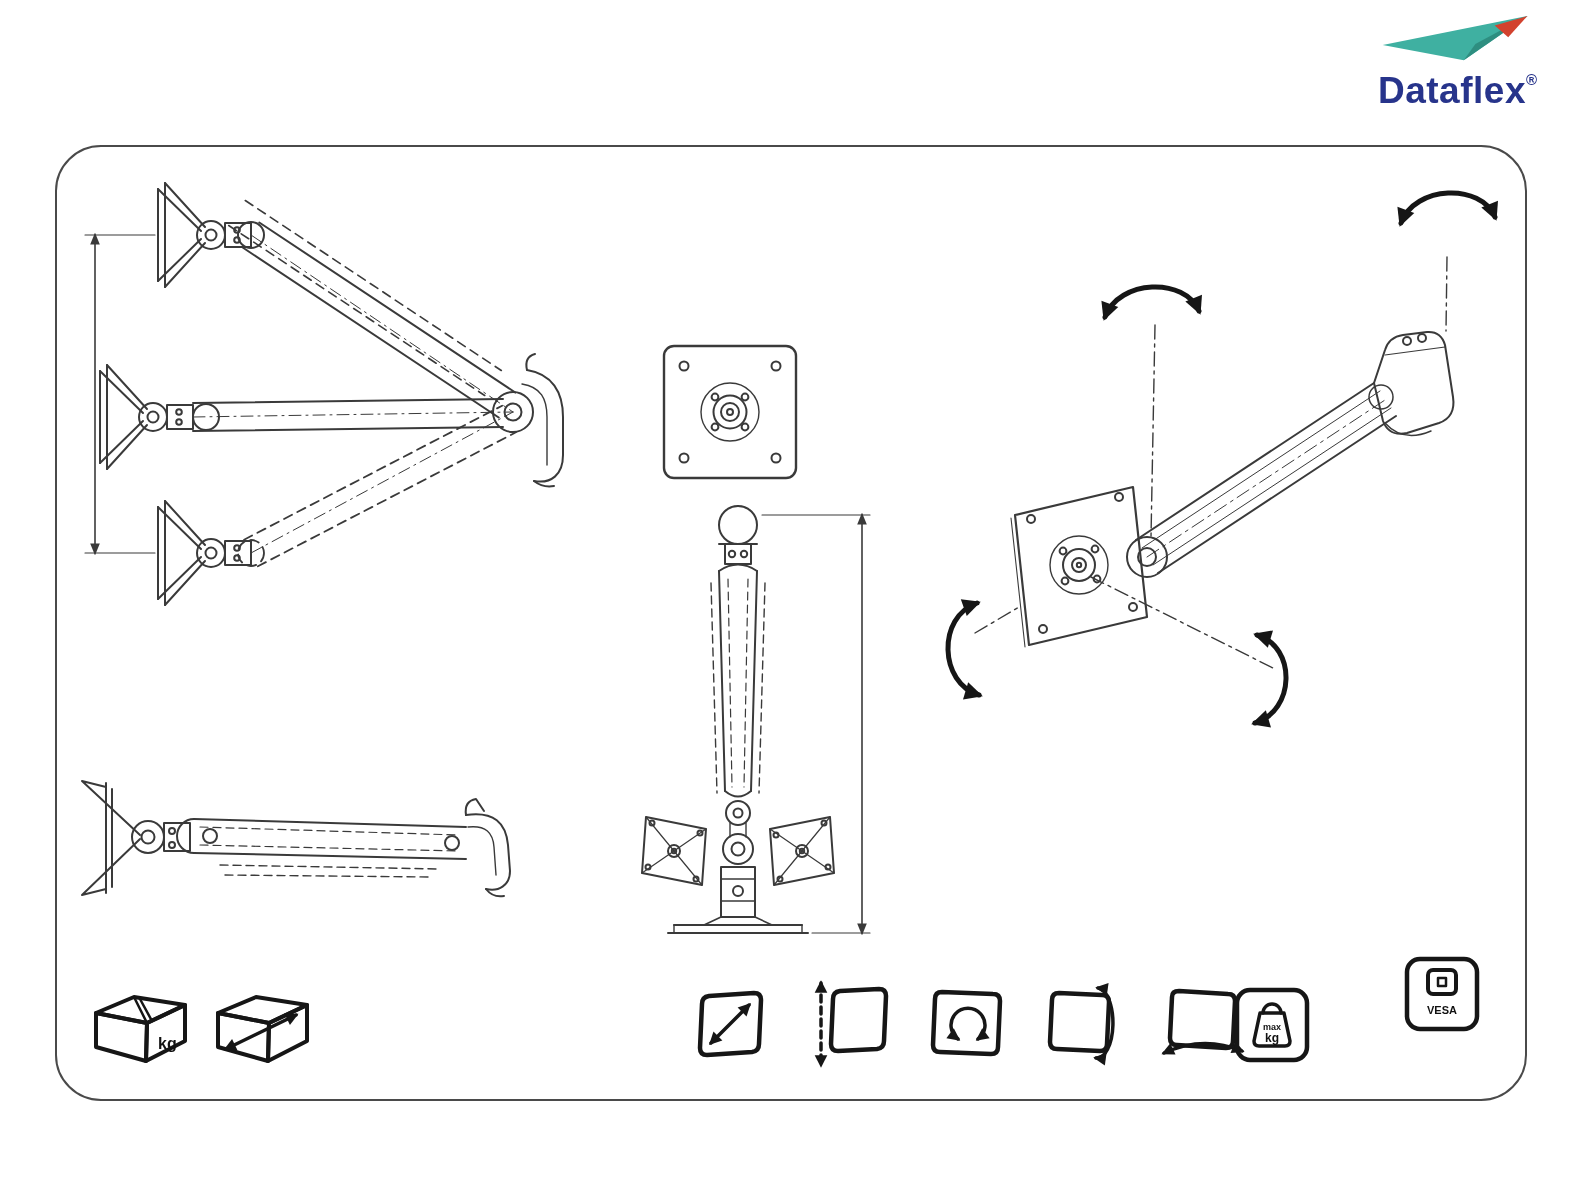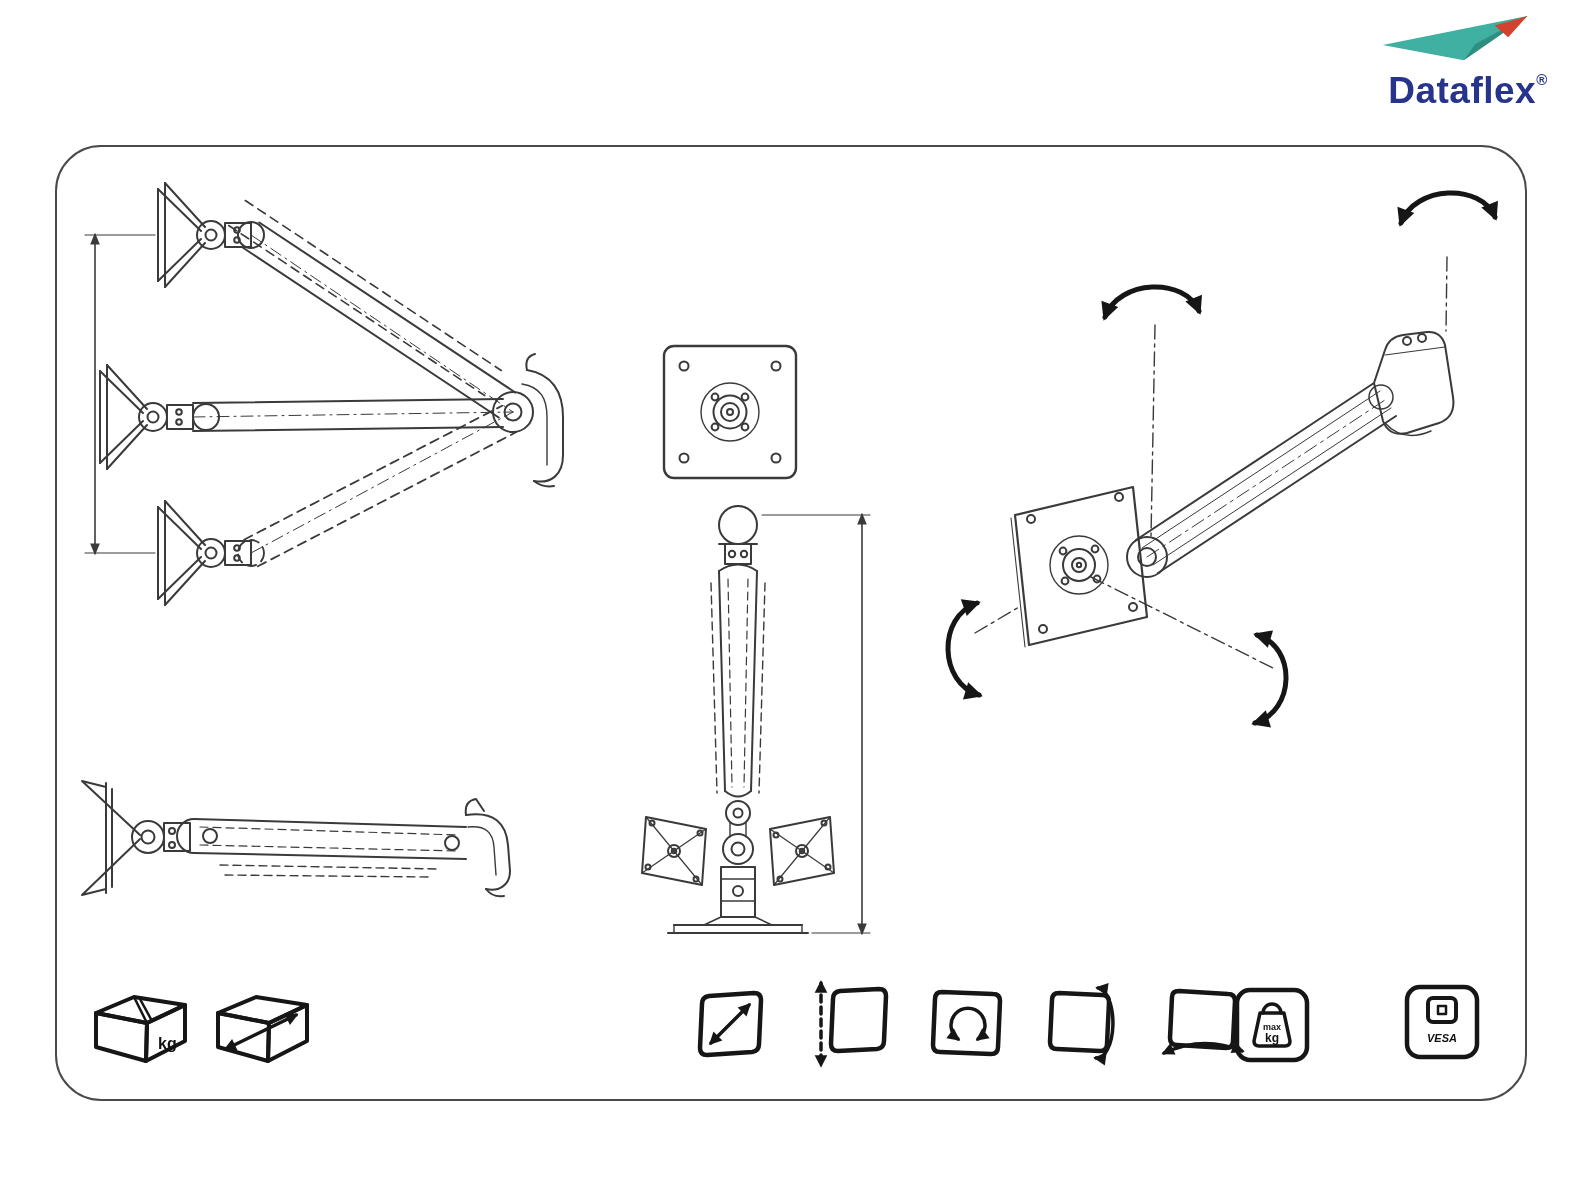--- a/index.html
+++ b/index.html
@@ -1,20 +1,20 @@
 <!DOCTYPE html>
 <html><head>
 <meta charset="utf-8">
 <style>
   html,body{margin:0;padding:0;}
   body{width:1582px;height:1191px;background:#ffffff;font-family:"Liberation Sans",sans-serif;}
   .page{position:relative;width:1582px;height:1191px;overflow:hidden;background:#fff;}
   .abs{position:absolute;}
   .panel{border:2.5px solid #4a4a4a;border-radius:46px;}
-  .logo{width:180px;text-align:center;}
+  .logo{width:180px;}
   .logo-text{font-weight:bold;font-size:37px;color:#27348b;letter-spacing:.5px;line-height:1;margin-top:2px;}
   .logo-text sup{font-size:15px;vertical-align:18px;}
   svg{display:block;overflow:visible;}
   svg text{font-family:"Liberation Sans",sans-serif;}
   .draw *{vector-effect:none;}
 </style>
 </head>
 <body>
 
 <div class="page">
@@ -341,21 +341,21 @@
   <div class="abs" style="left:1232px;top:985px;">
     <svg width="80" height="80" viewBox="0 0 80 80" stroke="#161616" fill="none" stroke-width="4.5" stroke-linecap="round" stroke-linejoin="round">
       <rect x="5" y="5" width="70" height="70" rx="13"></rect>
       <path d="M31,28 A9,9 0 1 1 49,28" stroke-width="3.5"></path>
       <path d="M28,28 L52,28 L58,56 Q58,61 53,61 L27,61 Q22,61 22,56 Z" stroke-width="3.5"></path>
       <text x="40" y="45" font-size="9" font-weight="bold" fill="#111" stroke="none" text-anchor="middle">max</text>
       <text x="40" y="57" font-size="12" font-weight="bold" fill="#111" stroke="none" text-anchor="middle">kg</text>
     </svg>
   </div>
 
-  <div class="abs" style="left:1402px;top:982px;font-style:italic;">
+  <div class="abs" style="left:1402px;top:954px;">
     <svg width="80" height="80" viewBox="0 0 80 80" stroke="#161616" fill="none" stroke-width="4.5" stroke-linecap="round" stroke-linejoin="round">
       <rect x="5" y="5" width="70" height="70" rx="13"></rect>
       <rect x="26" y="16" width="28" height="24" rx="5" stroke-width="4"></rect>
       <rect x="36" y="24" width="8" height="8" stroke-width="2.5"></rect>
       <text x="40" y="60" font-size="11" font-weight="bold" fill="#111" stroke="none" text-anchor="middle">VESA</text>
     </svg>
   </div>
 
 </div>
 

